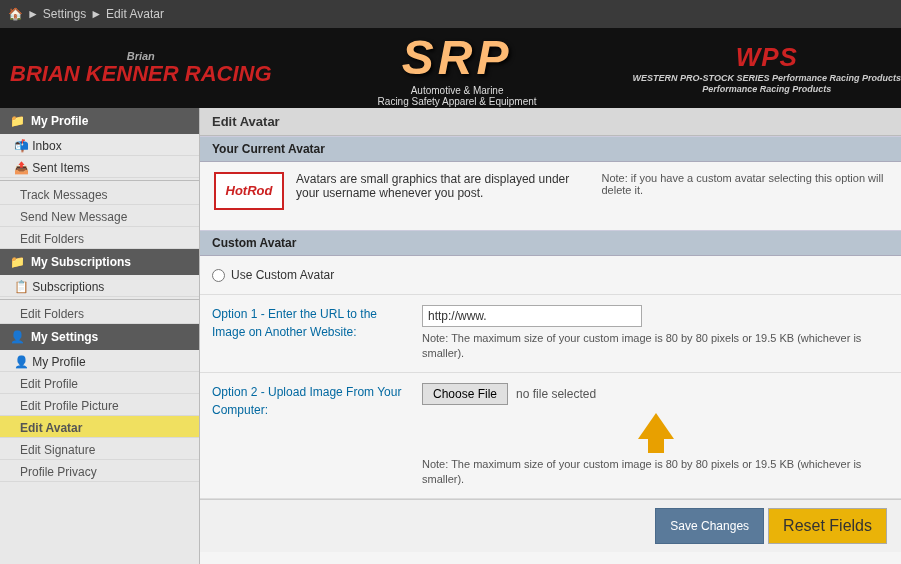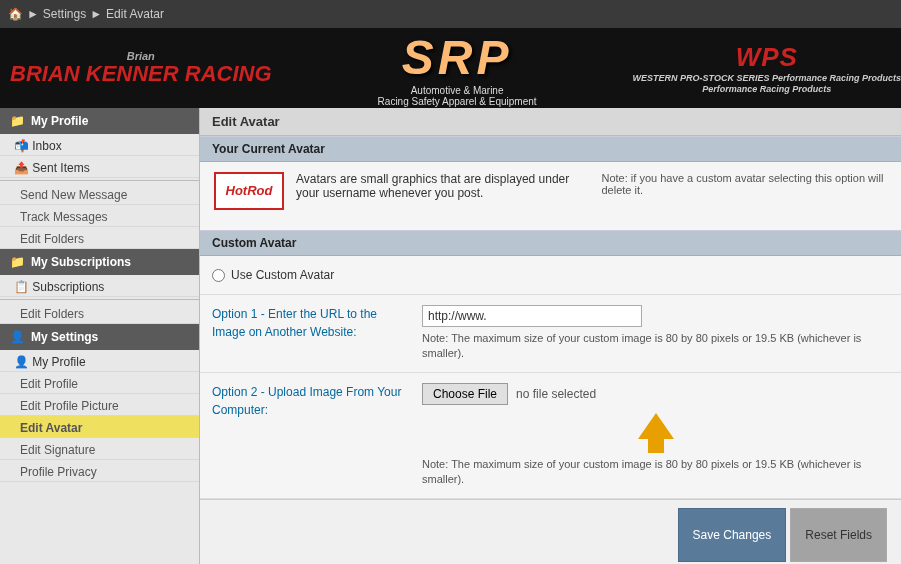--- a/index.html
+++ b/index.html
@@ -54,21 +54,21 @@
     .file-row { display: flex; align-items: center; gap: 8px; }
     .choose-btn { background: #e0e0e0; border: 1px solid #999; padding: 3px 10px; font-size: 12px; cursor: pointer; }
     .no-file-text { font-size: 12px; color: #555; }
 
     
     .arrow-container { display: flex; justify-content: center; margin: 4px 0; }
 
     
     .content-footer { display: flex; justify-content: flex-end; gap: 4px; padding: 8px 14px; border-top: 1px solid #ccc; background: #f0f0f0; }
     .btn-save { background: #5a7a9a; color: #fff; border: 1px solid #4a6a8a; padding: 4px 14px; font-size: 12px; cursor: pointer; }
-    .btn-reset { background: #a3a3a3; color: #333; border: 1px solid #aaa; padding: 19px 14px; font-size: 12px; cursor: pointer; }
+    .btn-reset { background: #eab308; color: #333; border: 1px solid #aaa; padding: 8px 14px; font-size: 16px; cursor: pointer; }
 
     
     .use-custom-row { padding: 8px 12px; border-bottom: 1px solid #ddd; }
 
     
     .avatar-desc-block { display: flex; gap: 20px; align-items: flex-start; }
     .avatar-desc-left { flex: 1; font-size: 12px; }
     .avatar-desc-right { flex: 1; font-size: 11px; color: #555; }
   </style>
 </head>
@@ -114,22 +114,22 @@
     </div>
     <div class="sidebar-item">
       <span>📬 </span>
       <span>Inbox</span>
     </div>
     <div class="sidebar-item">
       <span>📤 </span>
       <span>Sent Items</span>
     </div>
     <div class="sidebar-divider"></div>
+    <div class="sidebar-item indent">Track Messages</div>
     <div class="sidebar-item indent">Send New Message</div>
-    <div class="sidebar-item indent">Track Messages</div>
     <div class="sidebar-item indent">Edit Folders</div>
 
     <div class="sidebar-section-header">
       <span>📁</span>
       <span>My Subscriptions</span>
     </div>
     <div class="sidebar-item">
       <span>📋 </span>
       <span>Subscriptions</span>
     </div>

